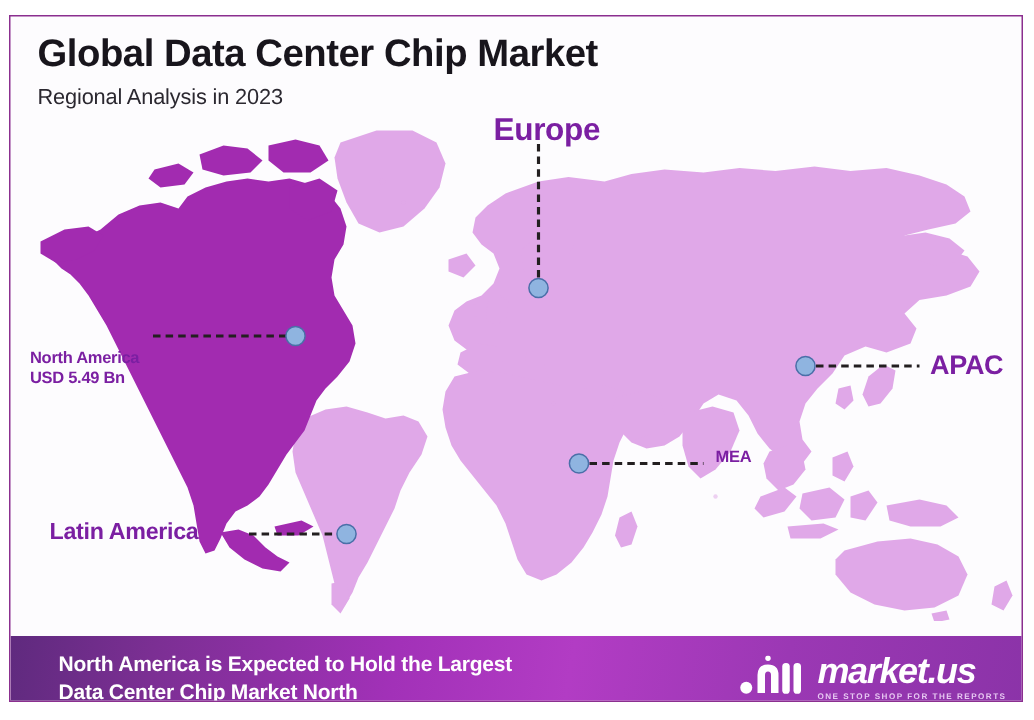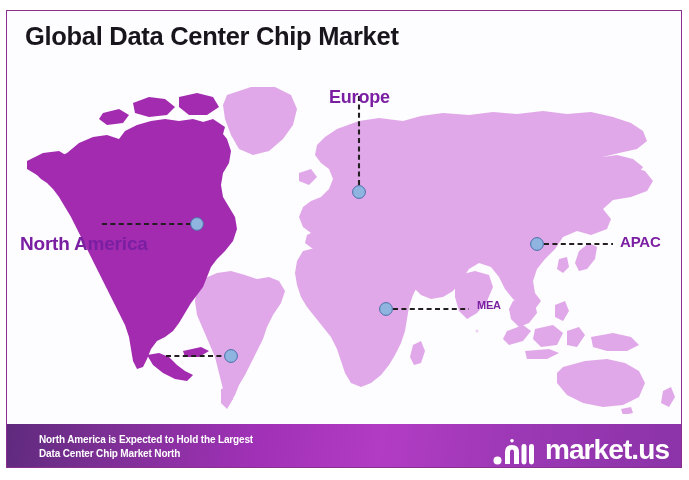--- a/index.html
+++ b/index.html
@@ -81,36 +81,36 @@
     font-weight: bold;
     letter-spacing: -0.2px;
     white-space: nowrap;
     line-height: 1.18;
   }
   .callout .l2 { display: block; }
 
   #callout-north-america {
     left: 13px;
     top: 222px;
-    font-size: 19px;
+    font-size: 11px;
   }
   #callout-latin-america {
     left: 26px;
     top: 335px;
     font-size: 15.5px;
   }
   #callout-europe {
     left: 322px;
-    top: 76px;
-    font-size: 18px;
+    top: 64px;
+    font-size: 21px;
   }
   #callout-apac {
     left: 613px;
     top: 222px;
-    font-size: 15px;
+    font-size: 18px;
   }
   #callout-mea {
     left: 470px;
     top: 288px;
     font-size: 11px;
   }
 
   
   #leaders {
     position: absolute;
@@ -136,21 +136,21 @@
         #b23cc4 55%,
         #9b38b4 76%,
         #8b33a8 100%);
     z-index: 7;
   }
   #footer-text {
     position: absolute;
     left: 32px;
     top: 9px;
     color: #ffffff;
-    font-size: 10px;
+    font-size: 14px;
     font-weight: bold;
     line-height: 1.36;
     letter-spacing: -0.15px;
     white-space: nowrap;
   }
   #footer-text .l2 { display: block; }
 
   
   #logo {
     position: absolute;
@@ -161,40 +161,42 @@
     gap: 8px;
   }
   #logo-mark {
     width: 44px;
     height: 30px;
     flex: none;
   }
   #logo-textblock { line-height: 1; }
   #logo-word {
     color: #ffffff;
-    font-size: 28px;
+    font-size: 24px;
     font-weight: bold;
     letter-spacing: -0.9px;
+    font-style: italic;
   }
   #logo-tagline {
     margin-top: 3px;
     color: #e7c8f2;
     font-size: 5.4px;
     font-weight: bold;
     letter-spacing: 1.0px;
   }
 </style>
 </head>
 <body>
 
 <div id="root">
   <div id="card">
 
     <div id="header">
       <div id="title">Global Data Center Chip Market</div>
+      <div id="subtitle">Regional Analysis in 2023</div>
     </div>
 
     <div id="map-wrap">
       <svg id="map-svg" viewBox="0 0 676 345" xmlns="http://www.w3.org/2000/svg">
         <g>
 
           <path fill="#e0a8e8" d="
             M 330 60 L 352 52 L 372 49 L 396 52 L 414 47 L 436 44 L 462 46 L 486 43
             L 510 45 L 536 42 L 560 45 L 584 43 L 606 48 L 624 54 L 636 62 L 640 72
             L 630 80 L 612 84 L 596 88 L 604 95 L 622 97 L 638 102 L 646 112 L 640 122
@@ -319,22 +321,26 @@
           <circle cx="248" cy="52" r="2" fill="#e0a8e8"></circle>
           <circle cx="262" cy="66" r="1.5" fill="#e0a8e8"></circle>
           <circle cx="362" cy="200" r="1.5" fill="#e0a8e8"></circle>
           <circle cx="470" cy="262" r="1.5" fill="#e0a8e8"></circle>
         </g>
       </svg>
     </div>
 
     <div class="callout" id="callout-north-america">
       <span>North America</span>
-    </div>
-
+      <span class="l2">USD 5.49 Bn</span>
+    </div>
+
+    <div class="callout" id="callout-latin-america">
+      <span>Latin America</span>
+    </div>
 
     <div class="callout" id="callout-europe">
       <span>Europe</span>
     </div>
 
     <div class="callout" id="callout-apac">
       <span>APAC</span>
     </div>
 
     <div class="callout" id="callout-mea">

